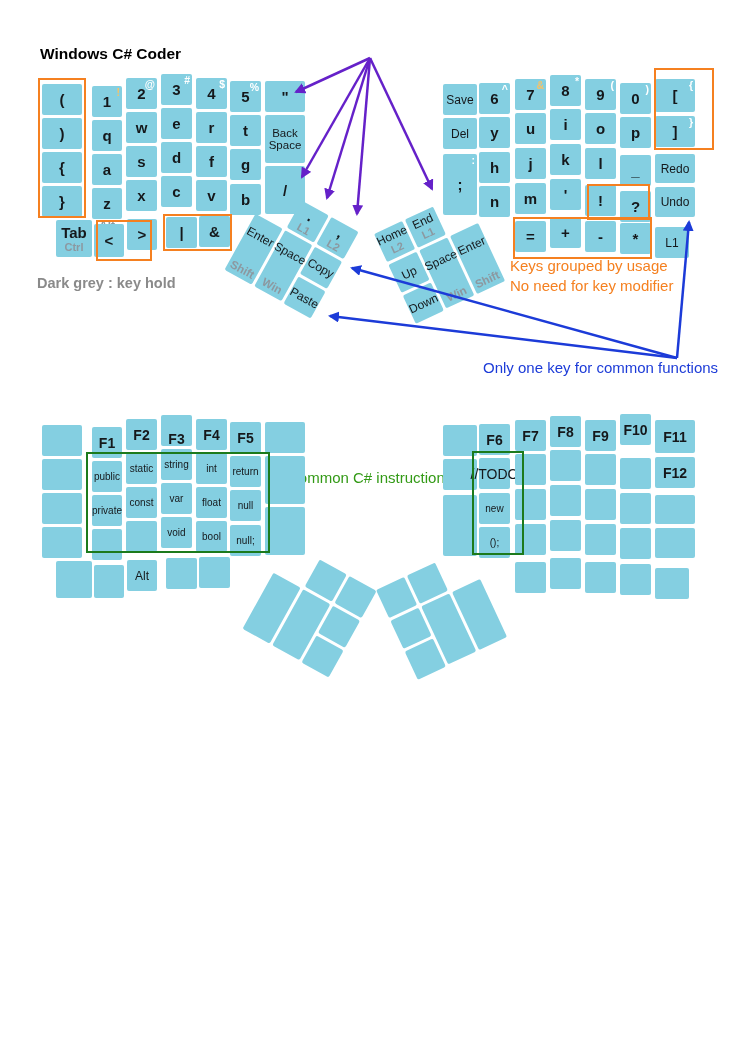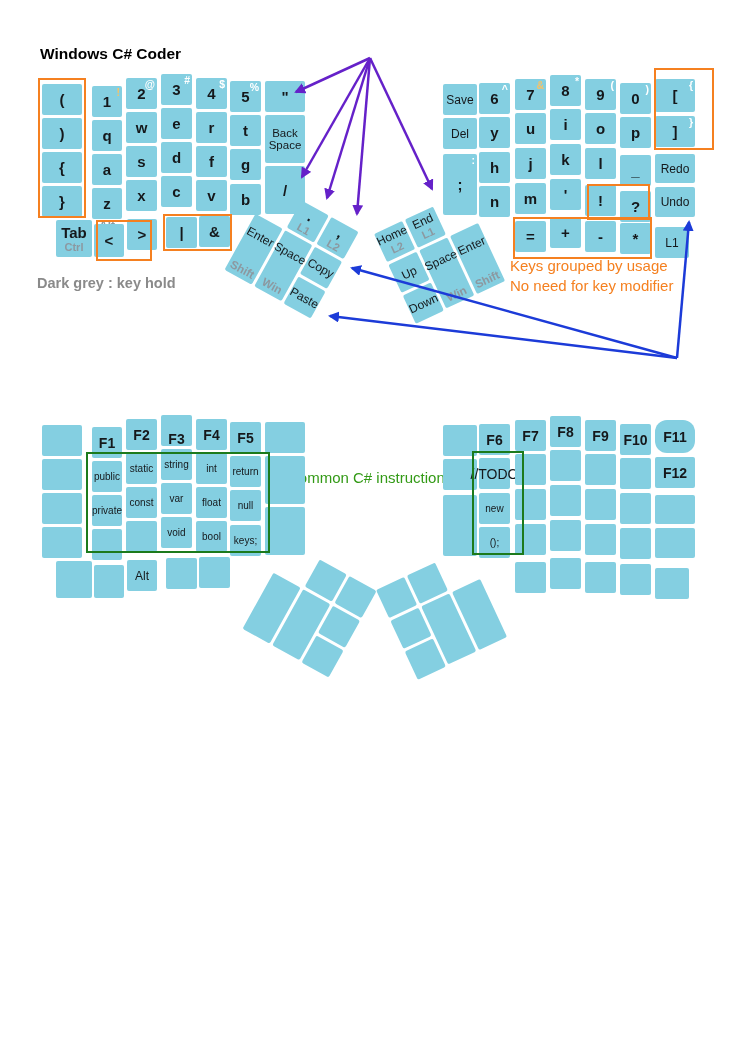--- a/index.html
+++ b/index.html
@@ -40,20 +40,21 @@
   #arrows{position:absolute;left:0;top:0;pointer-events:none;}
 </style>
 </head>
 <body>
 
 <div id="page">
   <div class="label t1">Windows C# Coder</div>
   <div class="label ann-grey">Dark grey : key hold</div>
   <div class="label ann-orange1">Keys grouped by usage</div>
   <div class="label ann-orange2">No need for key modifier</div>
+  <div class="label ann-blue">Only one key for common functions</div>
   <div class="label ann-green">Common C# instructions</div>
 
   <div id="board">
       <div class="key sym" style="left: 42px; top: 84px; width: 40px; height: 31px;">
         <span class="klabel">(</span>
       </div>
       <div class="key sym" style="left: 42px; top: 118px; width: 40px; height: 31px;">
         <span class="klabel">)</span>
       </div>
       <div class="key sym" style="left: 42px; top: 152px; width: 40px; height: 31px;">
@@ -308,21 +309,21 @@
       <div class="key fkey" style="left: 230px; top: 422px; width: 31px; height: 31px;">
         <span class="klabel">F5</span>
       </div>
       <div class="key code" style="left: 230px; top: 456px; width: 31px; height: 31px;">
         <span class="klabel">return</span>
       </div>
       <div class="key code" style="left: 230px; top: 490px; width: 31px; height: 31px;">
         <span class="klabel">null</span>
       </div>
       <div class="key code" style="left: 230px; top: 525px; width: 31px; height: 31px;">
-        <span class="klabel">keys;</span>
+        <span class="klabel">null;</span>
       </div>
       <div class="key sym" style="left: 265px; top: 422px; width: 40px; height: 31px;"></div>
       <div class="key sym" style="left: 265px; top: 456px; width: 40px; height: 48px;"></div>
       <div class="key sym" style="left: 265px; top: 507px; width: 40px; height: 48px;"></div>
       <div class="key sym" style="left: 56px; top: 561px; width: 36px; height: 37px;"></div>
       <div class="key sym" style="left: 94px; top: 565px; width: 30px; height: 33px;"></div>
       <div class="key word" style="left: 127px; top: 560px; width: 30px; height: 31px;">
         <span class="klabel">Alt</span>
       </div>
       <div class="key sym" style="left: 166px; top: 558px; width: 31px; height: 31px;"></div>
@@ -353,27 +354,27 @@
       </div>
       <div class="key sym" style="left: 550px; top: 450px; width: 31px; height: 31px;"></div>
       <div class="key sym" style="left: 550px; top: 485px; width: 31px; height: 31px;"></div>
       <div class="key sym" style="left: 550px; top: 520px; width: 31px; height: 31px;"></div>
       <div class="key fkey" style="left: 585px; top: 420px; width: 31px; height: 31px;">
         <span class="klabel">F9</span>
       </div>
       <div class="key sym" style="left: 585px; top: 454px; width: 31px; height: 31px;"></div>
       <div class="key sym" style="left: 585px; top: 489px; width: 31px; height: 31px;"></div>
       <div class="key sym" style="left: 585px; top: 524px; width: 31px; height: 31px;"></div>
-      <div class="key fkey" style="left: 620px; top: 424px; width: 31px; height: 31px; text-align: center;">
+      <div class="key fkey" style="left: 620px; top: 414px; width: 31px; height: 31px; text-align: center;">
         <span class="klabel">F10</span>
       </div>
       <div class="key sym" style="left: 620px; top: 458px; width: 31px; height: 31px;"></div>
       <div class="key sym" style="left: 620px; top: 493px; width: 31px; height: 31px;"></div>
       <div class="key sym" style="left: 620px; top: 528px; width: 31px; height: 31px;"></div>
-      <div class="key fkey" style="left: 655px; top: 420px; width: 40px; height: 33px; border-radius: 12px;">
+      <div class="key fkey" style="left: 655px; top: 420px; width: 40px; height: 33px;">
         <span class="klabel">F11</span>
       </div>
       <div class="key fkey" style="left: 655px; top: 457px; width: 40px; height: 31px;">
         <span class="klabel">F12</span>
       </div>
       <div class="key sym" style="left: 655px; top: 495px; width: 40px; height: 29px;"></div>
       <div class="key sym" style="left: 655px; top: 528px; width: 40px; height: 30px;"></div>
       <div class="key sym" style="left: 515px; top: 562px; width: 31px; height: 31px;"></div>
       <div class="key sym" style="left: 550px; top: 558px; width: 31px; height: 31px;"></div>
       <div class="key sym" style="left: 585px; top: 562px; width: 31px; height: 31px;"></div>

